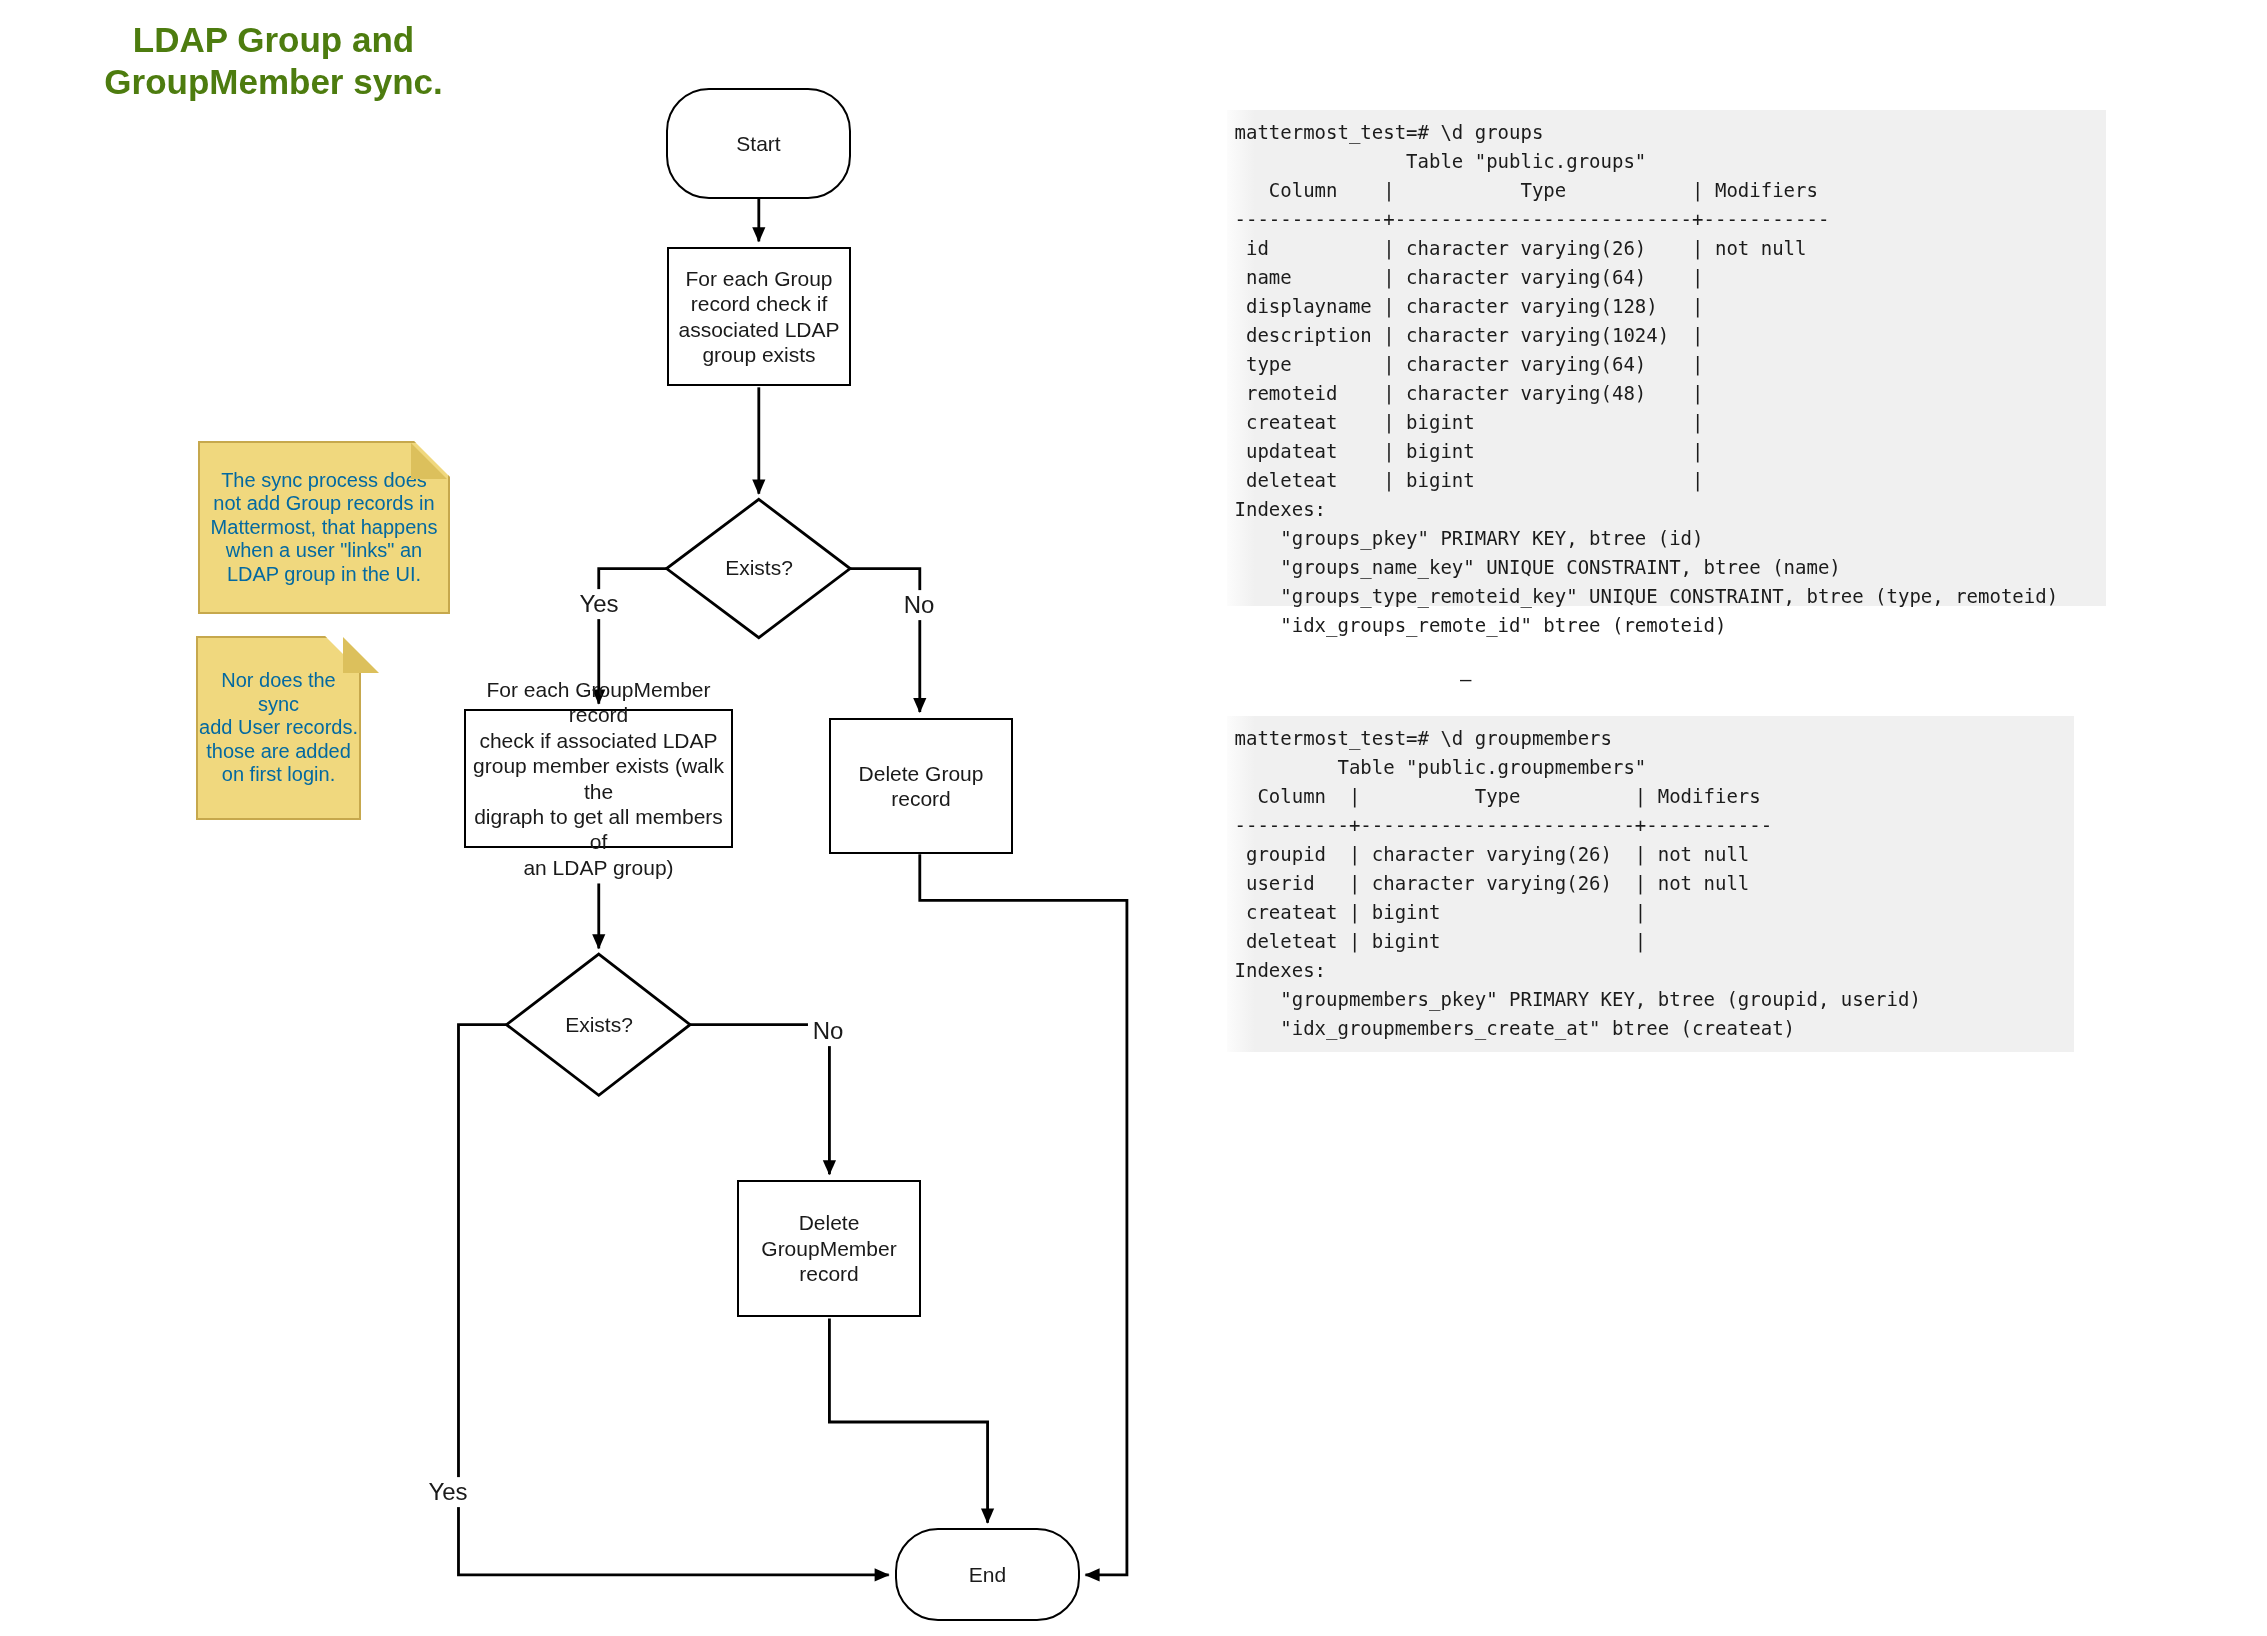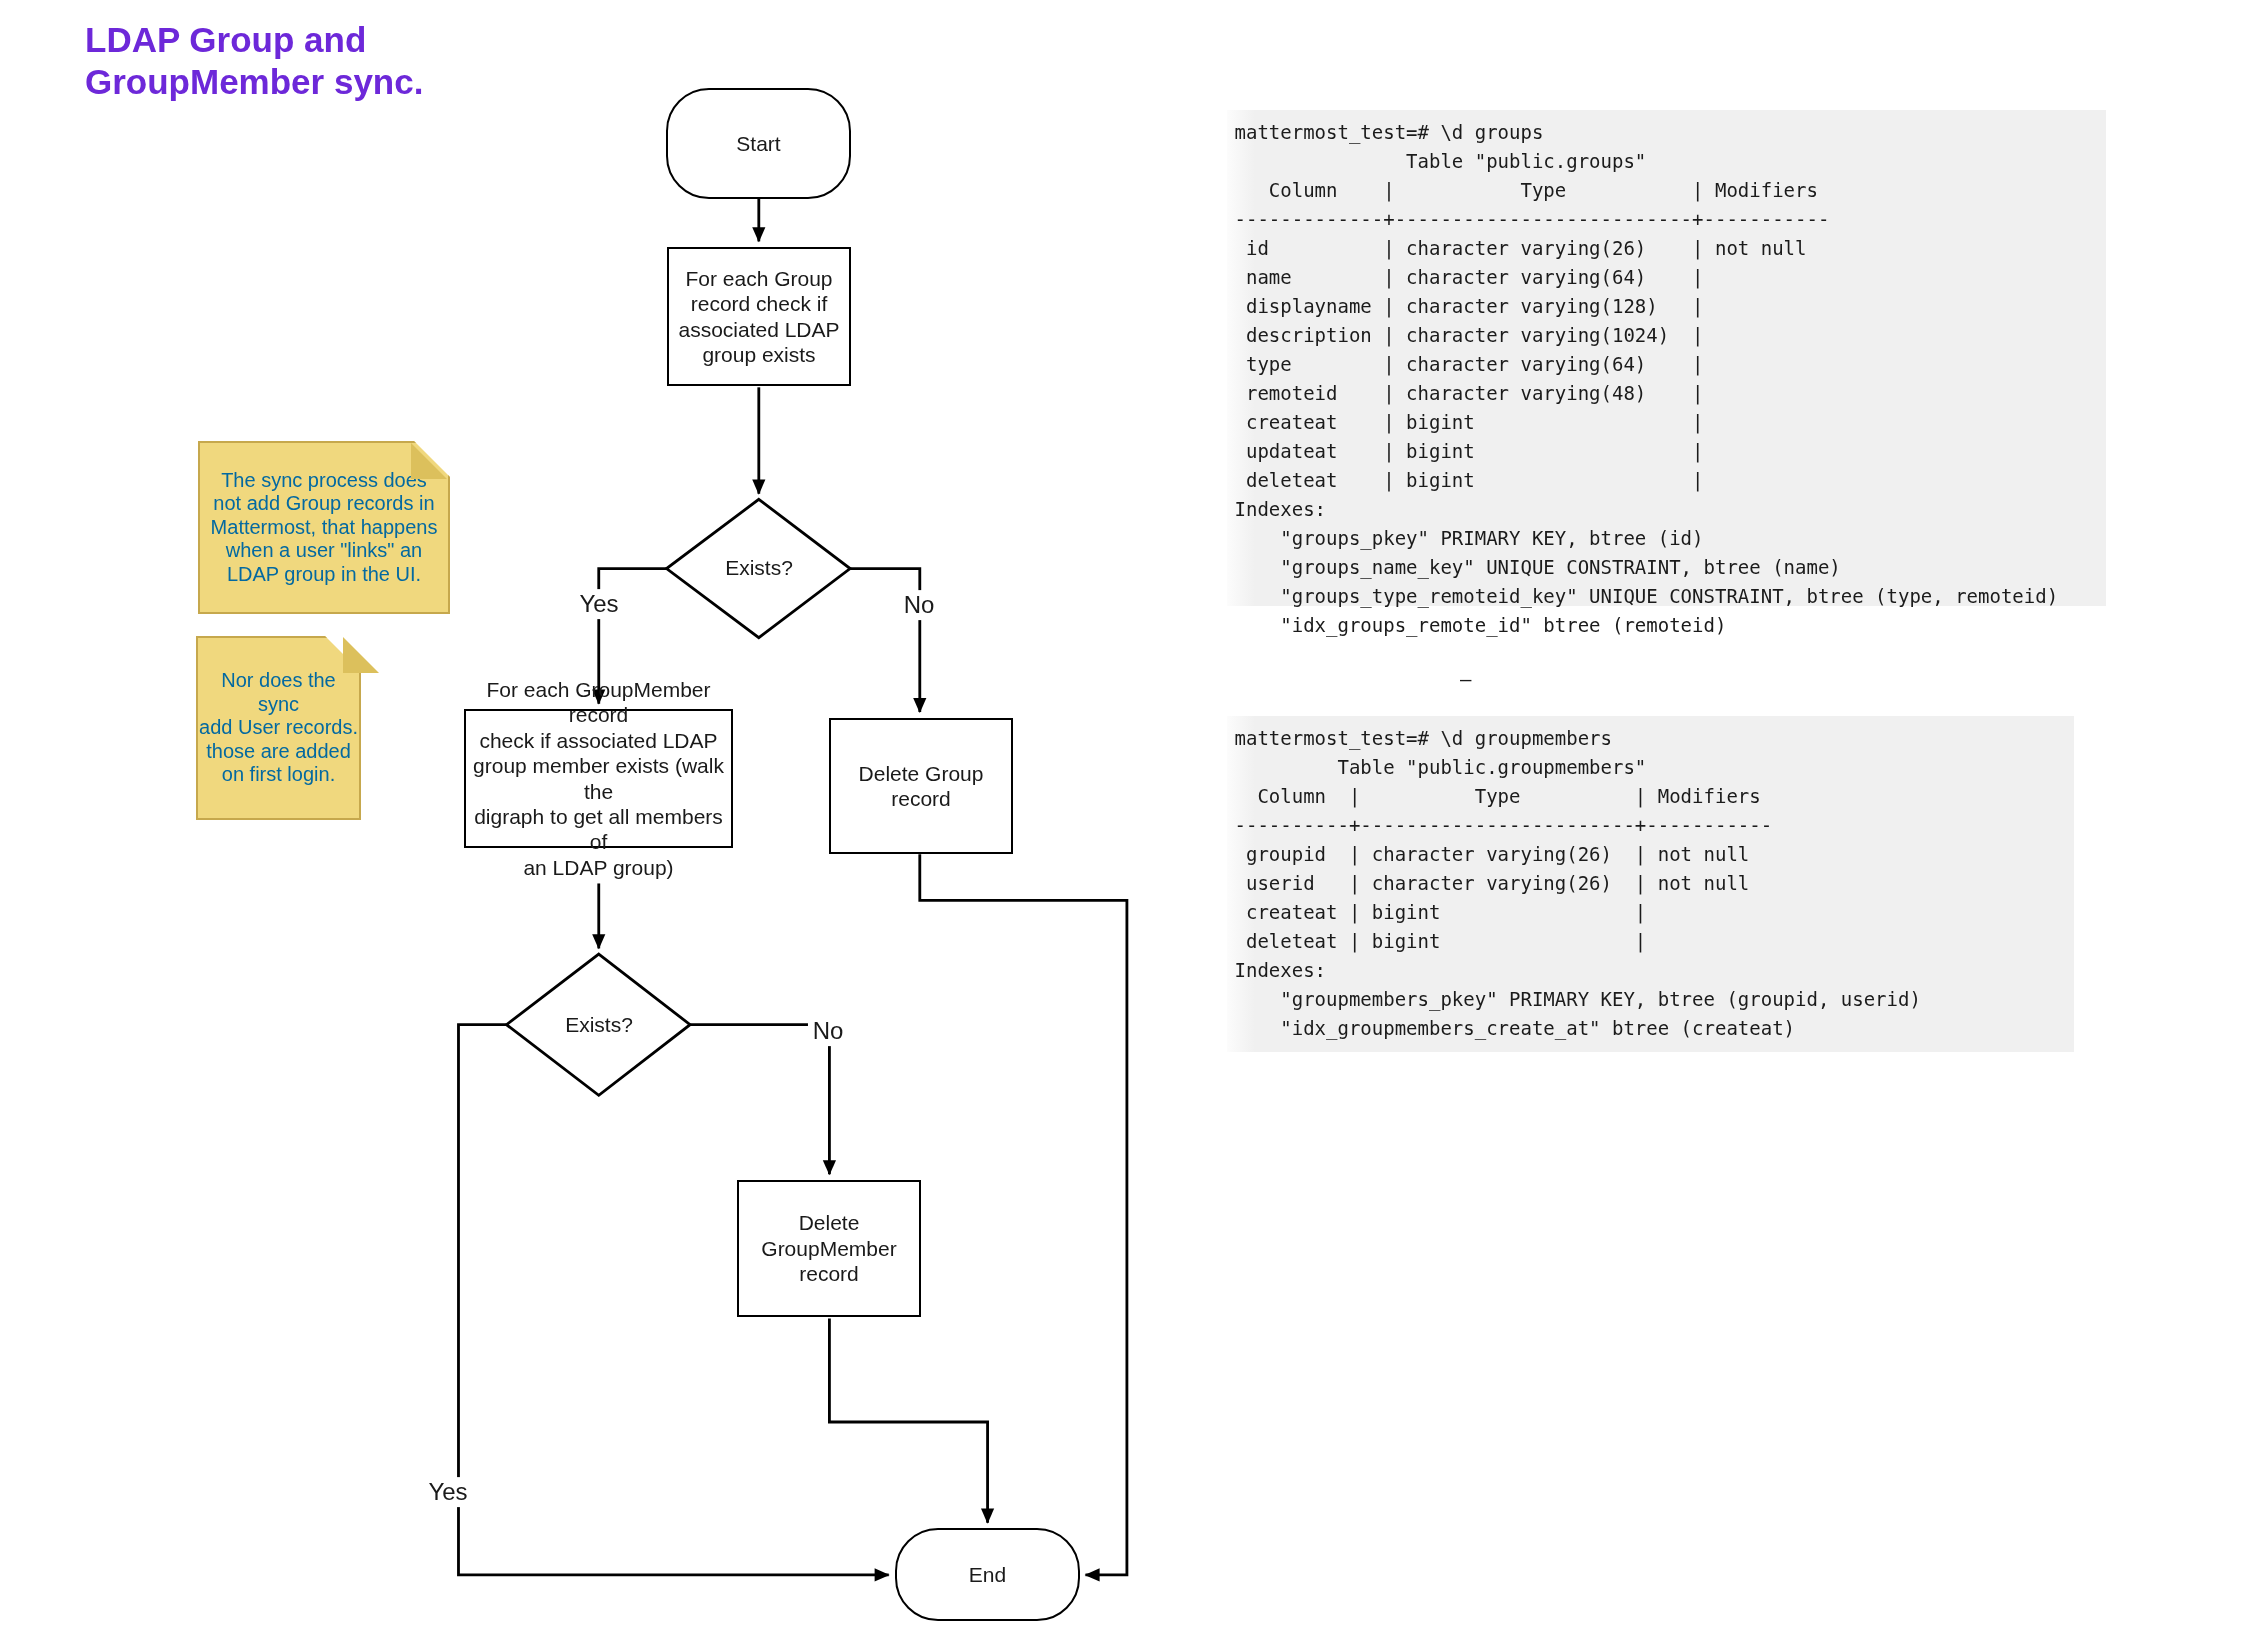--- a/index.html
+++ b/index.html
@@ -16,22 +16,22 @@
   .pill{border-radius:43px;}
   .diamond-label{
     position:absolute;display:flex;align-items:center;justify-content:center;text-align:center;
     font-size:21px;color:#1a1a1a;pointer-events:none;
   }
   .edge-label{
     position:absolute;transform:translate(-50%,-50%);background:#ffffff;
     padding:0.9px 4.7px;font-size:24px;color:#1a1a1a;white-space:nowrap;
   }
   .page-title{
-    position:absolute;left:85px;top:19px;width:377px;text-align:left;
-    font-size:35px;line-height:42px;font-weight:bold;color:#6d28d9;white-space:pre-line;
+    position:absolute;left:85px;top:19px;width:377px;text-align:center;
+    font-size:35px;line-height:42px;font-weight:bold;color:#4d7c0f;white-space:pre-line;
   }
   .note{
     position:absolute;box-sizing:border-box;background:#F0D87E;border:2.8px solid #C6A84D;
     clip-path:polygon(0 0, calc(100% - 36px) 0, 100% 36px, 100% 100%, 0 100%);
     display:flex;align-items:center;justify-content:center;text-align:center;
     font-size:20px;line-height:23.5px;color:#0369a1;white-space:pre-line;
   }
   .note-fold{
     position:absolute;width:36px;height:36px;
     background:#DCC05C;

